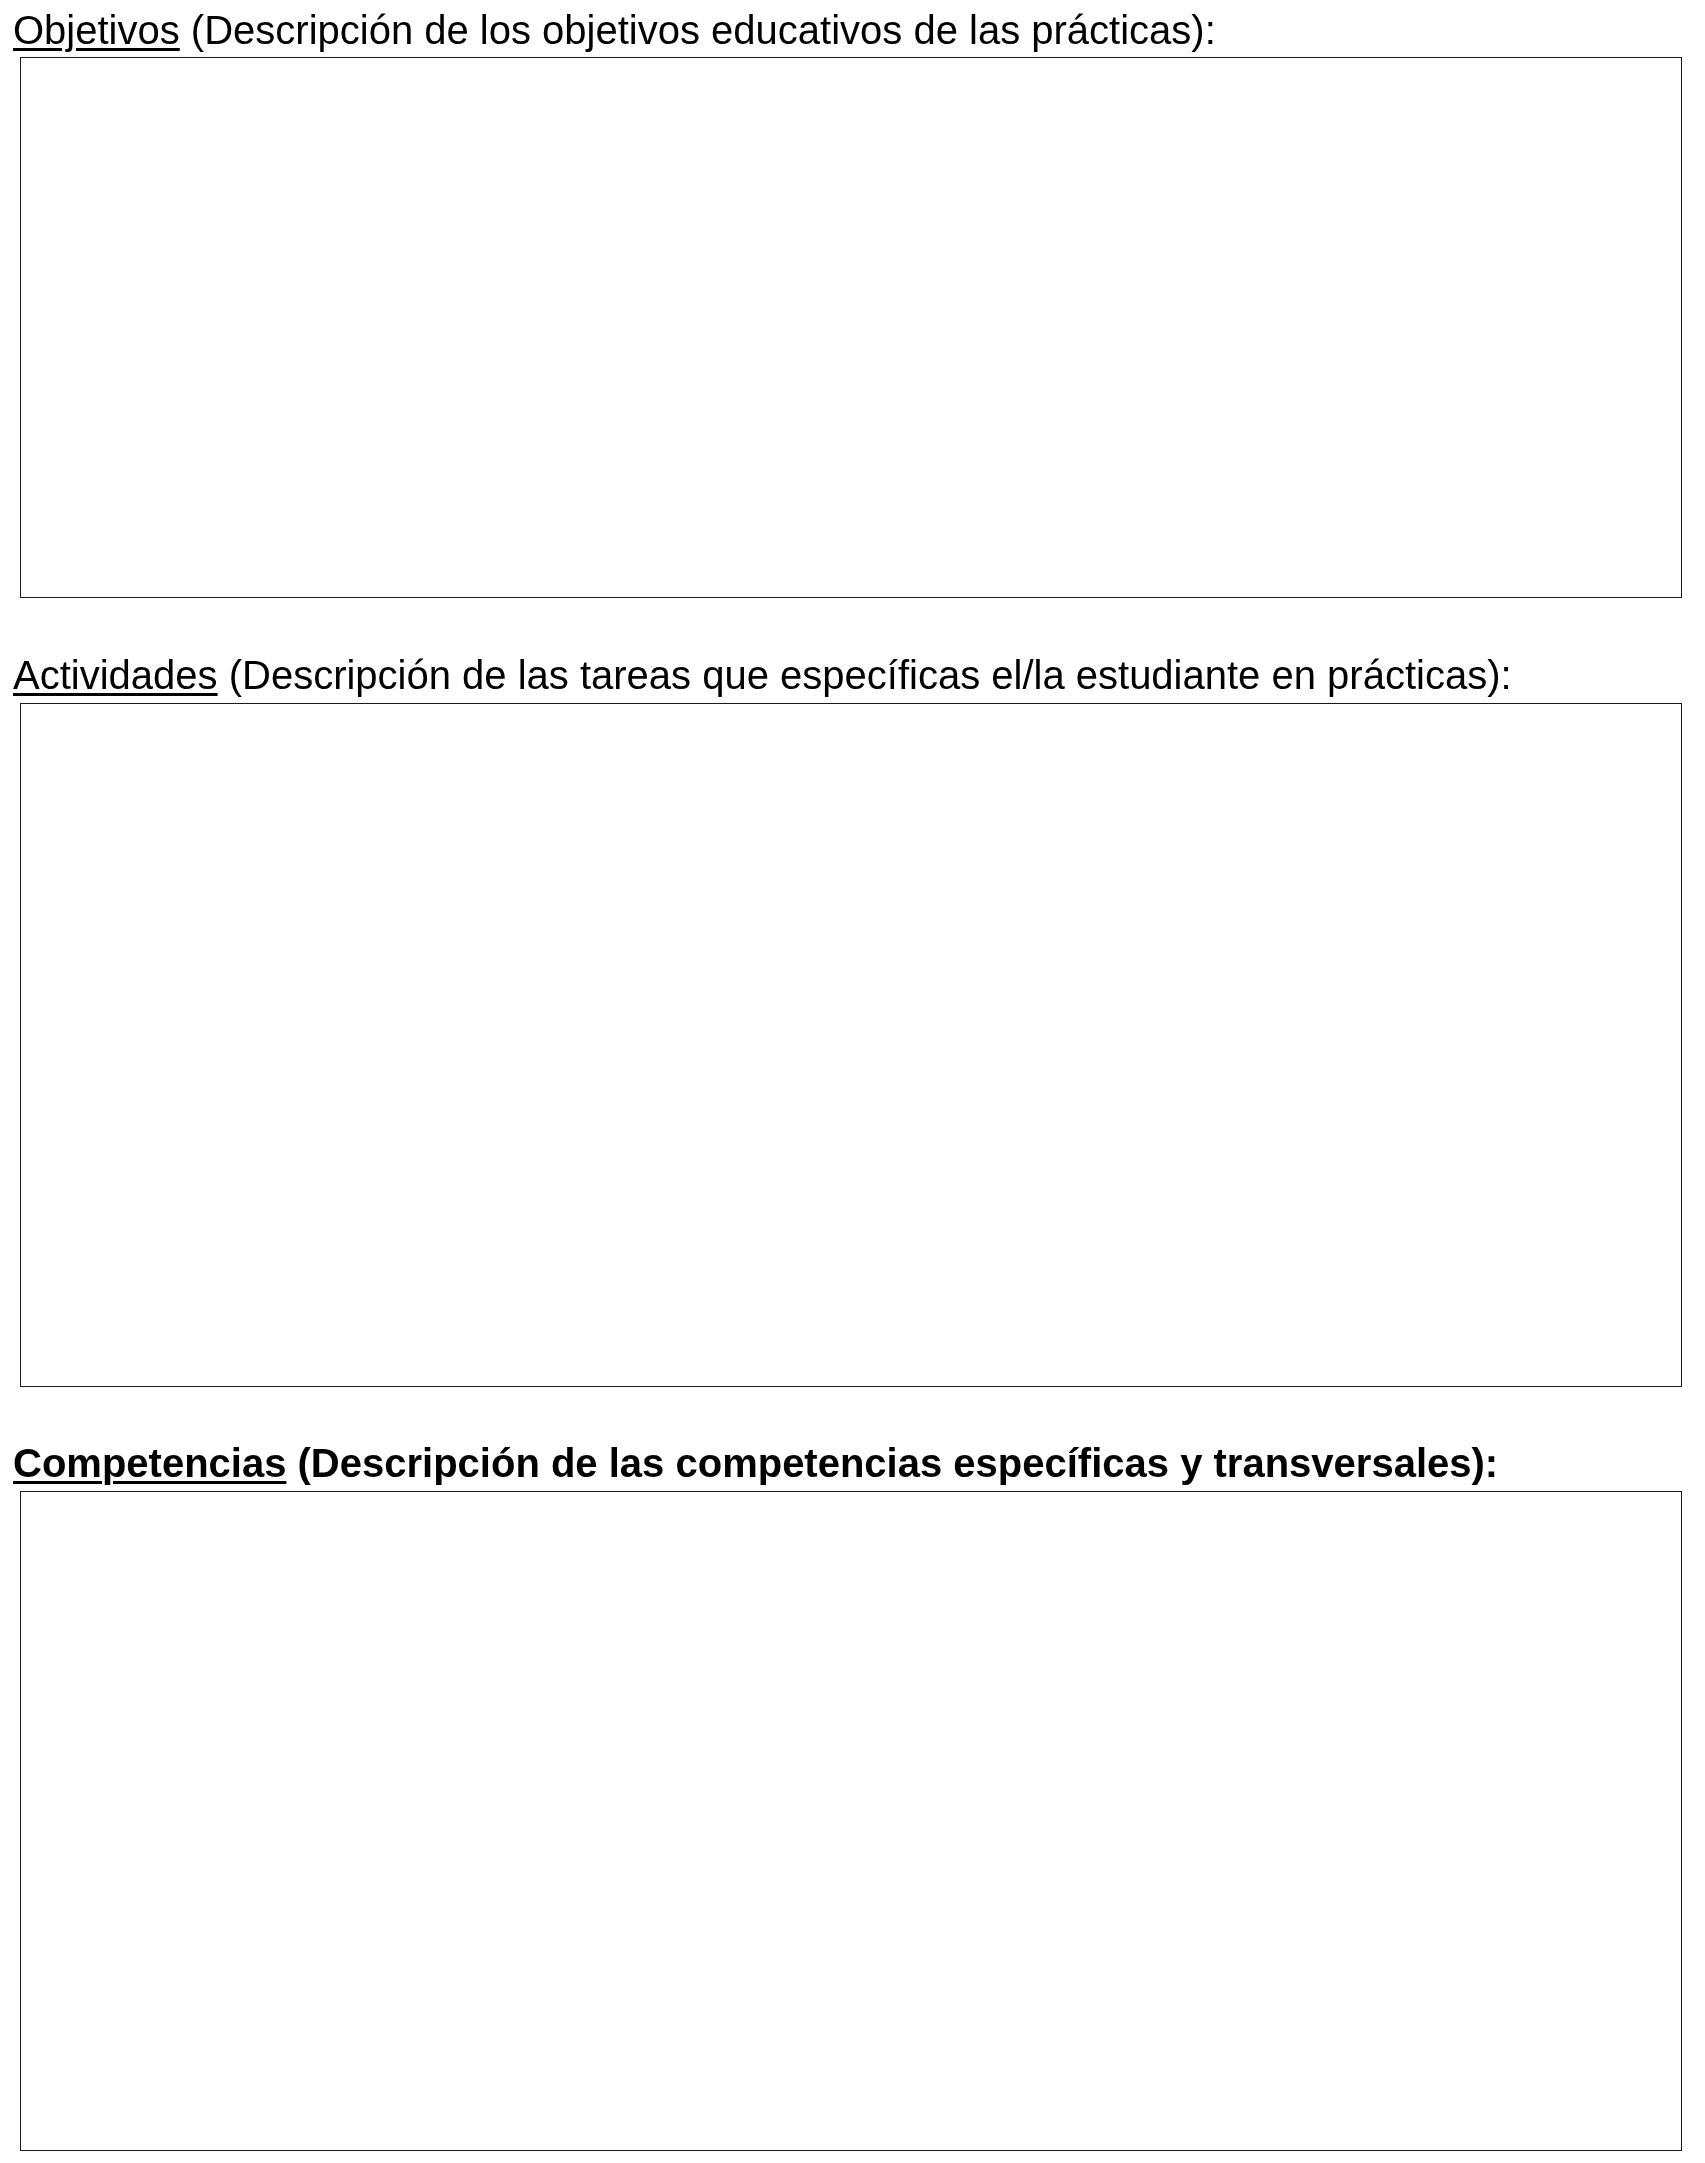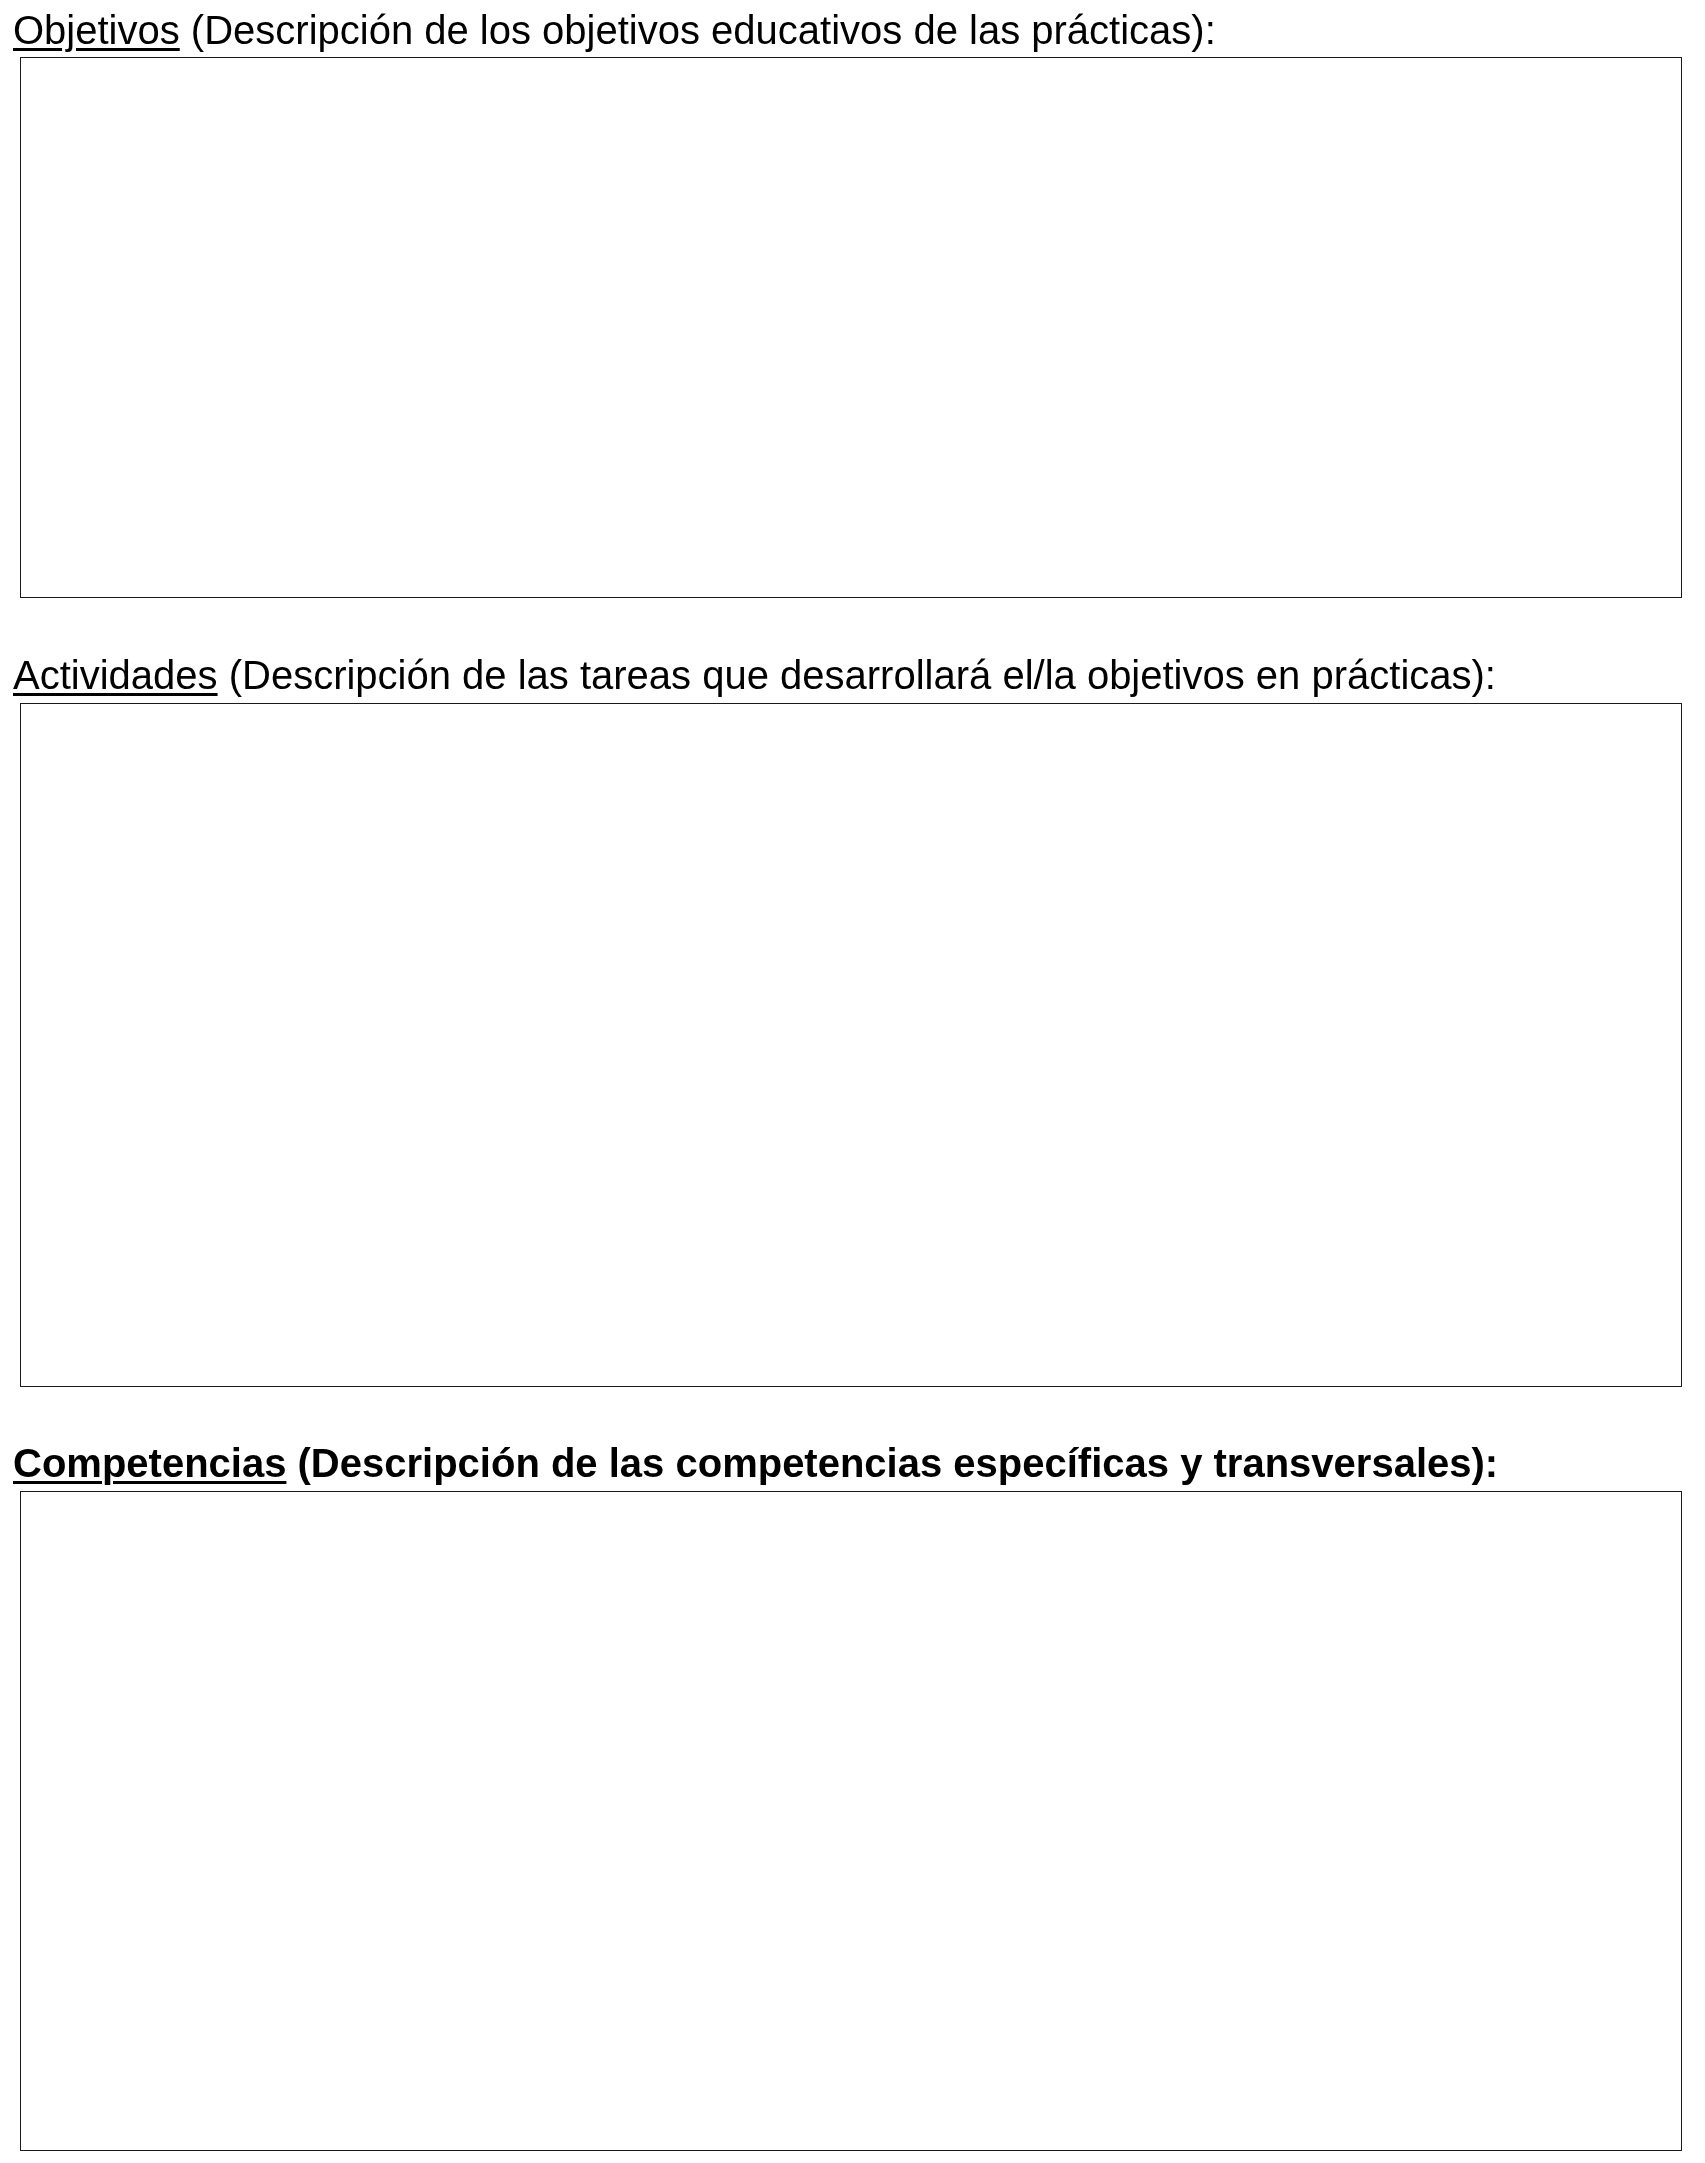--- a/index.html
+++ b/index.html
@@ -11,21 +11,21 @@
 </style>
 </head>
 <body>
 
 <div>
   <div class="label" style="top:10.4px;"><span class="u">Objetivos</span><span> (Descripción de los objetivos educativos de las prácticas):</span></div>
   <div class="box" style="top:57px; height:541px;"></div>
 </div>
 
 <div>
-  <div class="label" style="top:655px;"><span class="u">Actividades</span><span> (Descripción de las tareas que desarrollará el/la objetivos en prácticas):</span></div>
+  <div class="label" style="top:655px;"><span class="u">Actividades</span><span> (Descripción de las tareas que específicas el/la estudiante en prácticas):</span></div>
   <div class="box" style="top:703px; height:684px;"></div>
 </div>
 
 <div>
   <div class="label" style="top:1443px;font-weight:bold;"><span class="u">Competencias</span><span> (Descripción de las competencias específicas y transversales):</span></div>
   <div class="box" style="top:1491px; height:660px;"></div>
 </div>
 
 
 </body></html>

